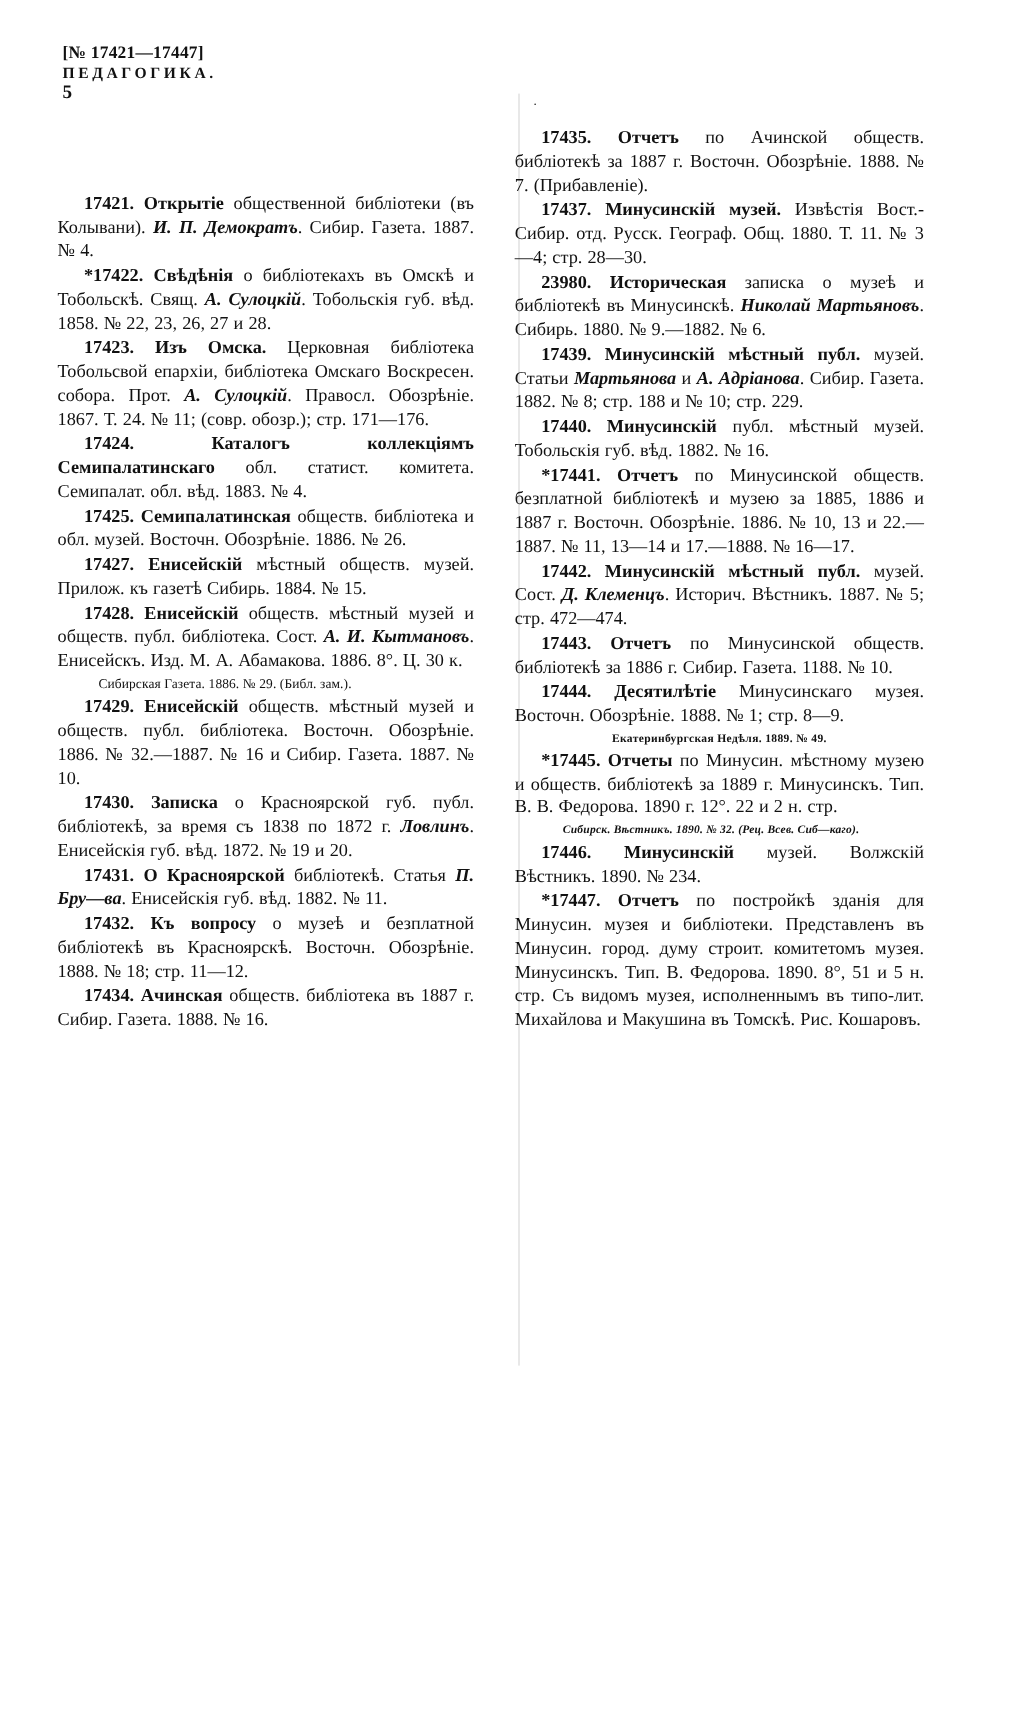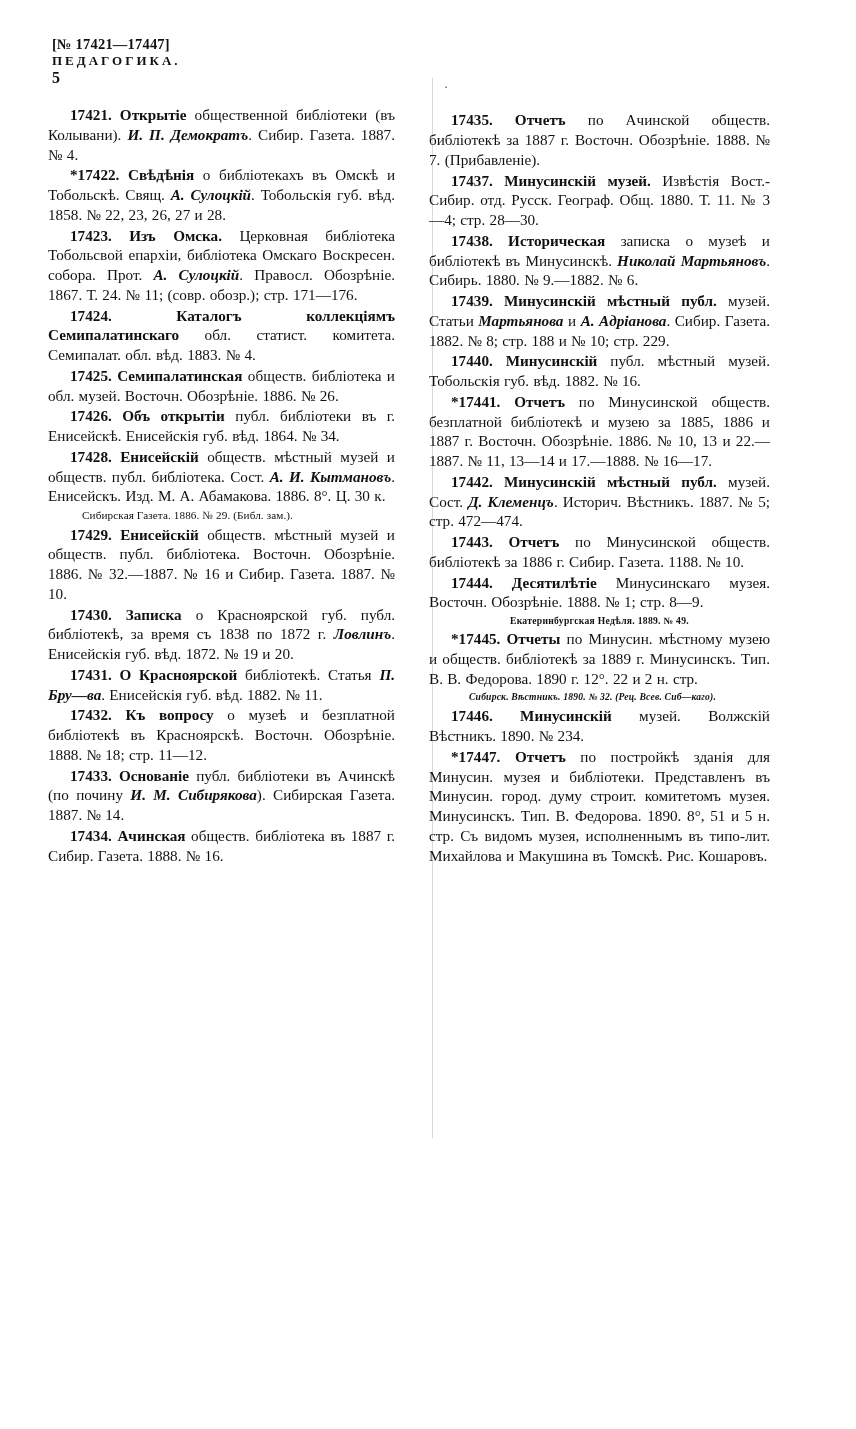--- a/index.html
+++ b/index.html
@@ -140,34 +140,33 @@
   <div class="col-divider"></div>
   <div class="dot-mark">·</div>
 
   <div class="columns">
     <div class="col col-left" id="col-left">
         <p class="entry"><span class="num">17421.</span> <span class="kw">Открытіе</span><span> общественной библіотеки (въ Колывани). </span><span class="it">И. П. Демократъ</span><span>. Сибир. Газета. 1887. № 4.</span></p>
         <p class="entry"><span class="num">*17422.</span> <span class="kw">Свѣдѣнія</span><span> о библіотекахъ въ Омскѣ и Тобольскѣ. Свящ. </span><span class="it">А. Сулоцкій</span><span>. Тобольскія губ. вѣд. 1858. № 22, 23, 26, 27 и 28.</span></p>
         <p class="entry"><span class="num">17423.</span> <span class="kw">Изъ Омска.</span><span> Церковная библіотека Тобольсвой епархіи, библіотека Омскаго Воскресен. собора. Прот. </span><span class="it">А. Сулоцкій</span><span>. Правосл. Обозрѣніе. 1867. Т. 24. № 11; (совр. обозр.); стр. 171—176.</span></p>
         <p class="entry"><span class="num">17424.</span> <span class="kw">Каталогъ коллекціямъ Семипалатинскаго</span><span> обл. статист. комитета. Семипалат. обл. вѣд. 1883. № 4.</span></p>
         <p class="entry"><span class="num">17425.</span> <span class="kw">Семипалатинская</span><span> обществ. библіотека и обл. музей. Восточн. Обозрѣніе. 1886. № 26.</span></p>
-        <p class="entry"><span class="num">17426.</span> <span class="kw">Объ открытіи</span><span> публ. библіотеки въ г. Енисейскѣ. Енисейскія губ. вѣд. 1864. № 34.</span></p>
+        <p class="entry"><span class="num">17427.</span> <span class="kw">Енисейскій</span><span> мѣстный обществ. музей. Прилож. къ газетѣ Сибирь. 1884. № 15.</span></p>
         <p class="entry"><span class="num">17428.</span> <span class="kw">Енисейскій</span><span> обществ. мѣстный музей и обществ. публ. библіотека. Сост. </span><span class="it">А. И. Кытмановъ</span><span>. Енисейскъ. Изд. М. А. Абамакова. 1886. 8°. Ц. 30 к.</span></p>
         <p class="note">Сибирская Газета. 1886. № 29. (Библ. зам.).</p>
         <p class="entry"><span class="num">17429.</span> <span class="kw">Енисейскій</span><span> обществ. мѣстный музей и обществ. публ. библіотека. Восточн. Обозрѣніе. 1886. № 32.—1887. № 16 и Сибир. Газета. 1887. № 10.</span></p>
         <p class="entry"><span class="num">17430.</span> <span class="kw">Записка</span><span> о Красноярской губ. публ. библіотекѣ, за время съ 1838 по 1872 г. </span><span class="it">Ловлинъ</span><span>. Енисейскія губ. вѣд. 1872. № 19 и 20.</span></p>
         <p class="entry"><span class="num">17431.</span> <span class="kw">О Красноярской</span><span> библіотекѣ. Статья </span><span class="it">П. Бру—ва</span><span>. Енисейскія губ. вѣд. 1882. № 11.</span></p>
         <p class="entry"><span class="num">17432.</span> <span class="kw">Къ вопросу</span><span> о музеѣ и безплатной библіотекѣ въ Красноярскѣ. Восточн. Обозрѣніе. 1888. № 18; стр. 11—12.</span></p>
-        <p class="entry"><span class="num">17433.</span> <span class="kw">Основаніе</span><span> публ. библіотеки въ Ачинскѣ (по почину </span><span class="it">И. М. Сибирякова</span><span>). Сибирская Газета. 1887. № 14.</span></p>
         <p class="entry"><span class="num">17434.</span> <span class="kw">Ачинская</span><span> обществ. библіотека въ 1887 г. Сибир. Газета. 1888. № 16.</span></p>
       </div>
     <div class="col col-right" id="col-right">
         <p class="entry"><span class="num">17435.</span> <span class="kw">Отчетъ</span><span> по Ачинской обществ. библіотекѣ за 1887 г. Восточн. Обозрѣніе. 1888. № 7. (Прибавленіе).</span></p>
         <p class="entry"><span class="num">17437.</span> <span class="kw">Минусинскій музей.</span><span> Извѣстія Вост.-Сибир. отд. Русск. Географ. Общ. 1880. Т. 11. № 3—4; стр. 28—30.</span></p>
-        <p class="entry"><span class="num">17438.</span> <span class="kw">Историческая</span><span> записка о музеѣ и библіотекѣ въ Минусинскѣ. </span><span class="it">Николай Мартьяновъ</span><span>. Сибирь. 1880. № 9.—1882. № 6.</span></p>
+        <p class="entry"><span class="num">23980.</span> <span class="kw">Историческая</span><span> записка о музеѣ и библіотекѣ въ Минусинскѣ. </span><span class="it">Николай Мартьяновъ</span><span>. Сибирь. 1880. № 9.—1882. № 6.</span></p>
         <p class="entry"><span class="num">17439.</span> <span class="kw">Минусинскій мѣстный публ.</span><span> музей. Статьи </span><span class="it">Мартьянова</span><span> и </span><span class="it">А. Адріанова</span><span>. Сибир. Газета. 1882. № 8; стр. 188 и № 10; стр. 229.</span></p>
         <p class="entry"><span class="num">17440.</span> <span class="kw">Минусинскій</span><span> публ. мѣстный музей. Тобольскія губ. вѣд. 1882. № 16.</span></p>
         <p class="entry"><span class="num">*17441.</span> <span class="kw">Отчетъ</span><span> по Минусинской обществ. безплатной библіотекѣ и музею за 1885, 1886 и 1887 г. Восточн. Обозрѣніе. 1886. № 10, 13 и 22.—1887. № 11, 13—14 и 17.—1888. № 16—17.</span></p>
         <p class="entry"><span class="num">17442.</span> <span class="kw">Минусинскій мѣстный публ.</span><span> музей. Сост. </span><span class="it">Д. Клеменцъ</span><span>. Историч. Вѣстникъ. 1887. № 5; стр. 472—474.</span></p>
         <p class="entry"><span class="num">17443.</span> <span class="kw">Отчетъ</span><span> по Минусинской обществ. библіотекѣ за 1886 г. Сибир. Газета. 1188. № 10.</span></p>
         <p class="entry"><span class="num">17444.</span> <span class="kw">Десятилѣтіе</span><span> Минусинскаго музея. Восточн. Обозрѣніе. 1888. № 1; стр. 8—9.</span></p>
         <p class="note-center">Екатеринбургская Недѣля. 1889. № 49.</p>
         <p class="entry"><span class="num">*17445.</span> <span class="kw">Отчеты</span><span> по Минусин. мѣстному музею и обществ. библіотекѣ за 1889 г. Минусинскъ. Тип. В. В. Федорова. 1890 г. 12°. 22 и 2 н. стр.</span></p>
         <p class="note-small">Сибирск. Вѣстникъ. 1890. № 32. (Рец. Всев. Сиб—каго).</p>
         <p class="entry"><span class="num">17446.</span> <span class="kw">Минусинскій</span><span> музей. Волжскій Вѣстникъ. 1890. № 234.</span></p>

